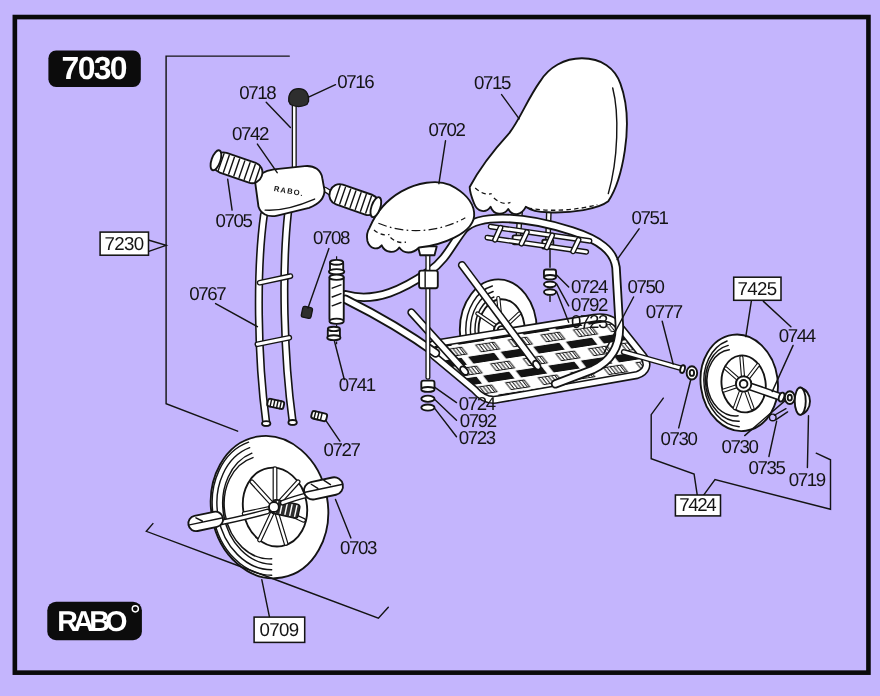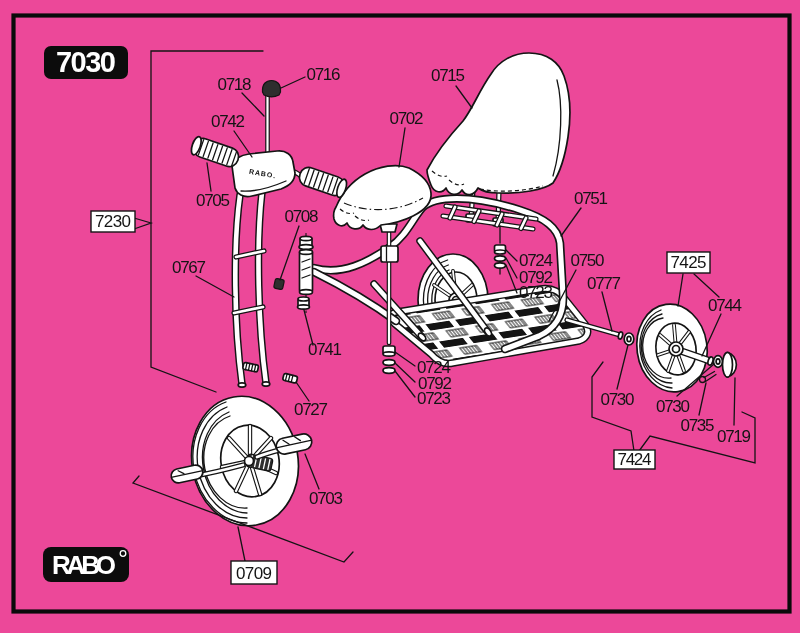--- a/index.html
+++ b/index.html
@@ -1,16 +1,16 @@
 <!DOCTYPE html>
 <html><head>
 <meta charset="utf-8">
 <style>
   html,body{margin:0;padding:0;background:#fff;}
-  .page{position:relative;width:800px;height:633px;background:#ec4899;overflow:hidden;
+  .page{position:relative;width:800px;height:633px;background:#c4b5fd;overflow:hidden;
         font-family:"Liberation Sans",sans-serif;}
   svg{position:absolute;left:0;top:0;}
   .part{fill:#fff;stroke:#141414;stroke-width:1.7;stroke-linejoin:round;stroke-linecap:round;}
   .dark{fill:#2e2e2e;stroke:#141414;stroke-width:1.2;stroke-linejoin:round;}
   .thin{fill:none;stroke:#141414;stroke-width:1.3;stroke-linecap:round;}
   .lead{fill:none;stroke:#141414;stroke-width:1.3;stroke-linecap:round;}
   .tube-o{fill:none;stroke:#141414;stroke-width:8.5;stroke-linecap:round;stroke-linejoin:round;}
   .tube-i{fill:none;stroke:#fff;stroke-width:5.2;stroke-linecap:round;stroke-linejoin:round;}
   .tubeB-o{fill:none;stroke:#141414;stroke-width:7.5;stroke-linecap:round;stroke-linejoin:round;}
   .tubeB-i{fill:none;stroke:#fff;stroke-width:4.6;stroke-linecap:round;stroke-linejoin:round;}

